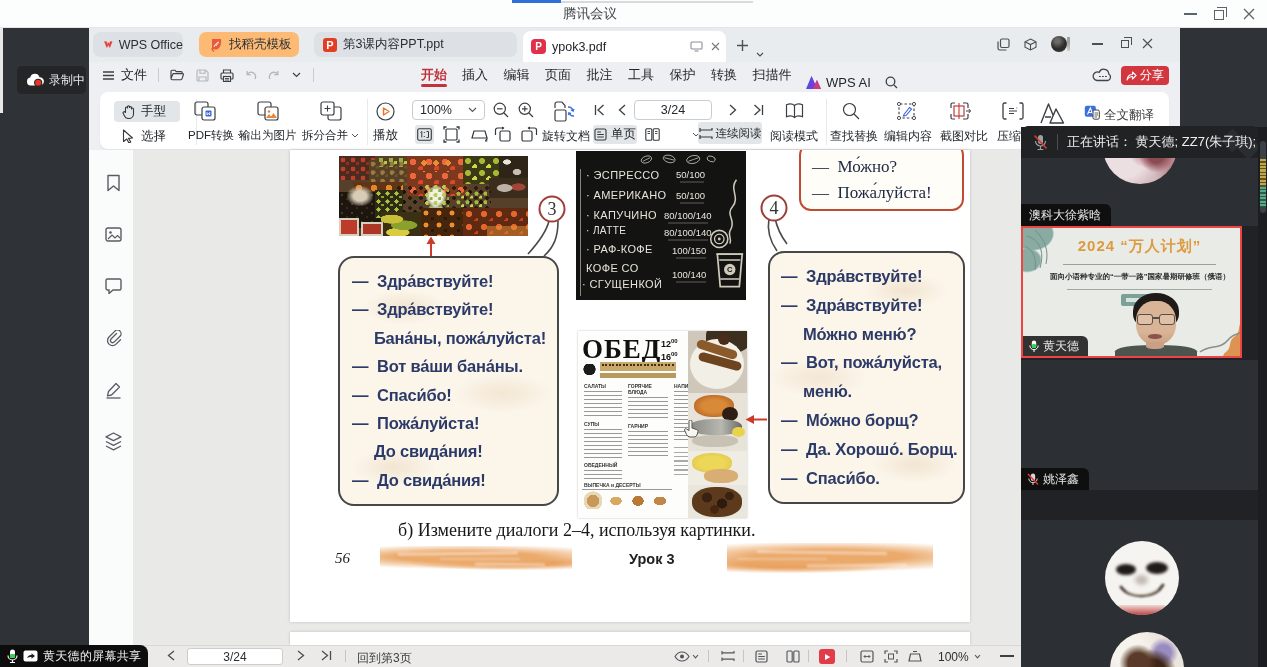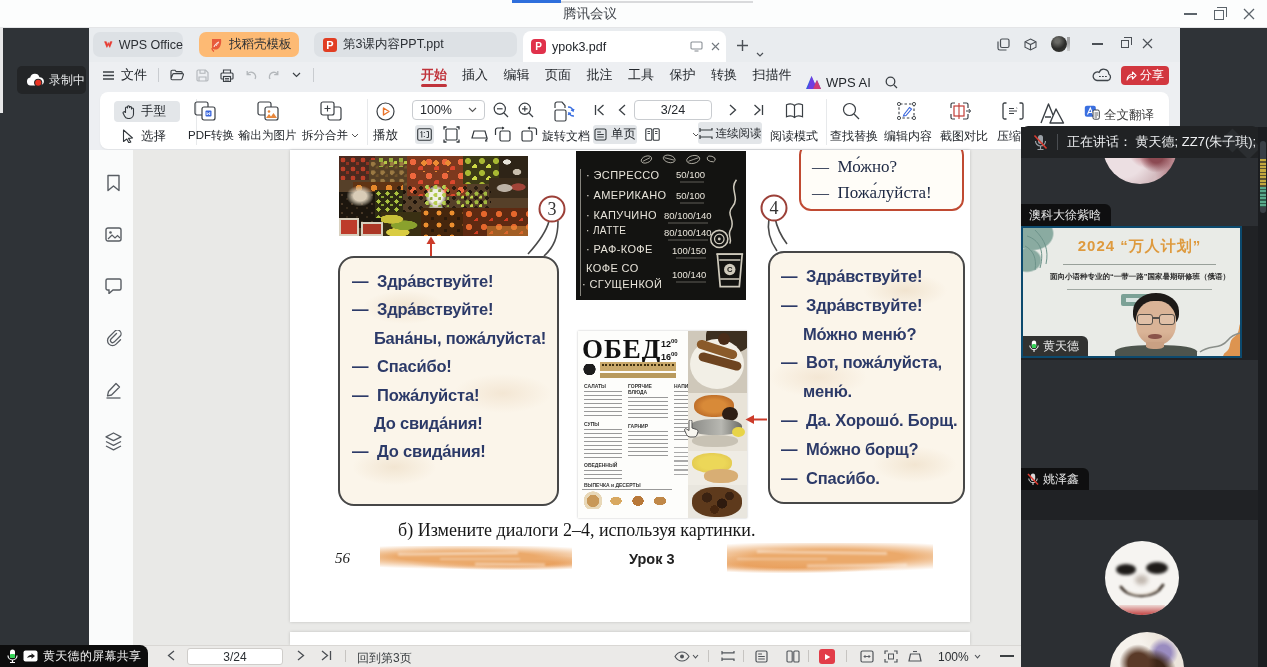--- a/index.html
+++ b/index.html
@@ -479,20 +479,21 @@
 
 <div class="abs" style="left:338px;top:256px;width:221px;height:250px;background:
  radial-gradient(ellipse 60px 24px at 30% 20%, rgba(233,214,186,0.55), transparent 70%),
  radial-gradient(ellipse 70px 28px at 75% 55%, rgba(236,216,190,0.5), transparent 70%),
  radial-gradient(ellipse 60px 26px at 25% 85%, rgba(233,214,186,0.5), transparent 70%),
  #fbf5ea;border:2px solid #474747;border-radius:16px;"></div>
 <div class="abs" style="left:352px;top:267px;width:200px;font-size:16.5px;line-height:28.4px;color:#2c3a68;font-weight:bold;letter-spacing:-0.2px;">
   <div>—&nbsp; Здра́вствуйте!</div>
   <div>—&nbsp; Здра́вствуйте!</div>
   <div>&nbsp;&nbsp;&nbsp;&nbsp;&nbsp;Бана́ны, пожа́луйста!</div>
+  <div>—&nbsp; Вот ва́ши бана́ны.</div>
   <div>—&nbsp; Спаси́бо!</div>
   <div>—&nbsp; Пожа́луйста!</div>
   <div>&nbsp;&nbsp;&nbsp;&nbsp;&nbsp;До свида́ния!</div>
   <div>—&nbsp; До свида́ния!</div>
 </div>
 
 <div class="abs" style="left:576px;top:151px;width:170px;height:149px;background:#131311;overflow:hidden;color:#e8e4da;">
   <svg class="abs" style="left:62px;top:1px;" width="78" height="15" viewBox="0 0 130 16">
         <g stroke="#d8d4c8" fill="none" stroke-width="1.2">
           <ellipse cx="14" cy="8" rx="9" ry="5.5" transform="rotate(-20 14 8)"></ellipse>
@@ -552,22 +553,22 @@
  radial-gradient(ellipse 60px 24px at 70% 15%, rgba(233,214,186,0.55), transparent 70%),
  radial-gradient(ellipse 70px 28px at 25% 50%, rgba(236,216,190,0.5), transparent 70%),
  radial-gradient(ellipse 60px 26px at 75% 85%, rgba(233,214,186,0.5), transparent 70%),
  #fbf5ea;border:2px solid #474747;border-radius:16px;"></div>
 <div class="abs" style="left:781px;top:262px;width:185px;font-size:16.5px;line-height:28.8px;color:#2c3a68;font-weight:bold;letter-spacing:-0.2px;">
   <div>—&nbsp; Здра́вствуйте!</div>
   <div>—&nbsp; Здра́вствуйте!</div>
   <div>&nbsp;&nbsp;&nbsp;&nbsp;&nbsp;Мо́жно меню́?</div>
   <div>—&nbsp; Вот, пожа́луйста,</div>
   <div>&nbsp;&nbsp;&nbsp;&nbsp;&nbsp;меню́.</div>
+  <div>—&nbsp; Мо́жно борщ?</div>
   <div>—&nbsp; Да. Хорошо́. Борщ.</div>
-  <div>—&nbsp; Мо́жно борщ?</div>
   <div>—&nbsp; Спаси́бо.</div>
 </div>
 
 <div class="abs" style="left:578px;top:331px;width:169px;height:187px;background:#fdfdfb;box-shadow:0 0 2px rgba(0,0,0,0.25);overflow:hidden;">
   <div class="abs" style="left:4px;top:3px;font-family:'Liberation Serif',serif;font-size:27px;font-weight:bold;color:#111;letter-spacing:1px;">ОБЕД</div>
   <div class="abs" style="left:83px;top:5px;font-size:9px;font-weight:bold;color:#111;line-height:10px;">12<sup style="font-size:6px;">00</sup><br>16<sup style="font-size:6px;">00</sup></div>
   <div class="abs" style="left:5px;top:33px;width:13px;height:13px;background:radial-gradient(circle at 50% 40%,#1c1c1c 58%,transparent 62%);"></div>
   <div class="abs" style="left:22px;top:31px;width:76px;height:9px;background:#c9a96b;"></div>
   <div class="abs" style="left:24px;top:33px;width:72px;height:1.5px;background:repeating-linear-gradient(90deg,#403010 0 2px,transparent 2px 3.5px);"></div>
   <div class="abs" style="left:22px;top:42px;width:76px;height:5px;background:#b89a5e;"></div>
@@ -654,21 +655,21 @@
    radial-gradient(circle at 60% 52%, #c98f96 16%, transparent 34%),
    radial-gradient(circle at 28% 62%, #ecdfe2 30%, transparent 52%),
    radial-gradient(circle at 48% 88%, #d4bcc0 22%, transparent 42%),
    radial-gradient(circle at 85% 80%, #b8858c 14%, transparent 30%),
    #f1e9eb;"></div>
   <div class="abs f" style="left:0;top:46px;height:22px;background:rgba(8,8,8,0.82);border-radius:0 6px 0 0;padding:0 10px 0 8px;">
     <span style="color:#e8e8e8;font-size:12px;">澳科大徐紫晗</span>
   </div>
 </div>
 
-<div class="abs" style="left:1021px;top:226px;width:221px;height:132px;background:#e9ebe7;overflow:hidden;border:2px solid #0c4a6e;">
+<div class="abs" style="left:1021px;top:226px;width:221px;height:132px;background:#e9ebe7;overflow:hidden;border:2px solid #ef4444;">
   <div class="abs" style="left:0;top:0;width:48px;height:46px;background:radial-gradient(ellipse 30px 24px at 20% 12%,#8aaba1 66%,transparent 72%),radial-gradient(ellipse 22px 18px at 8% 70%,#8aaba1 60%,transparent 70%);"></div>
   <svg class="abs" style="left:2px;top:2px;" width="44" height="44" viewBox="0 0 44 44">
       <path d="M2 6 C14 10 20 20 15 38 M10 0 C20 10 24 20 21 34 M0 16 C8 20 12 28 10 40" stroke="#6d938a" fill="none" stroke-width="1"></path>
     </svg>
   <div class="abs" style="left:0;top:9px;width:233px;text-align:center;font-size:15px;font-weight:bold;color:#de9a3e;letter-spacing:1px;">2024 “万人计划”</div>
   <div class="abs" style="left:40px;top:36px;width:153px;height:1px;background:#98a09a;"></div>
   <div class="abs" style="left:8px;top:44px;width:218px;text-align:center;font-size:7.5px;color:#2a2a2a;font-weight:bold;">面向小语种专业的“一带一路”国家暑期研修班（俄语）</div>
   <div class="abs" style="left:44px;top:61px;width:145px;height:1px;background:#a0a8a2;"></div>
   <div class="abs" style="left:98px;top:66px;width:36px;height:12px;background:#7ba196;border-radius:2px;"></div>
   <div class="abs" style="left:103px;top:70px;width:26px;height:4px;background:rgba(255,255,255,0.7);"></div>

